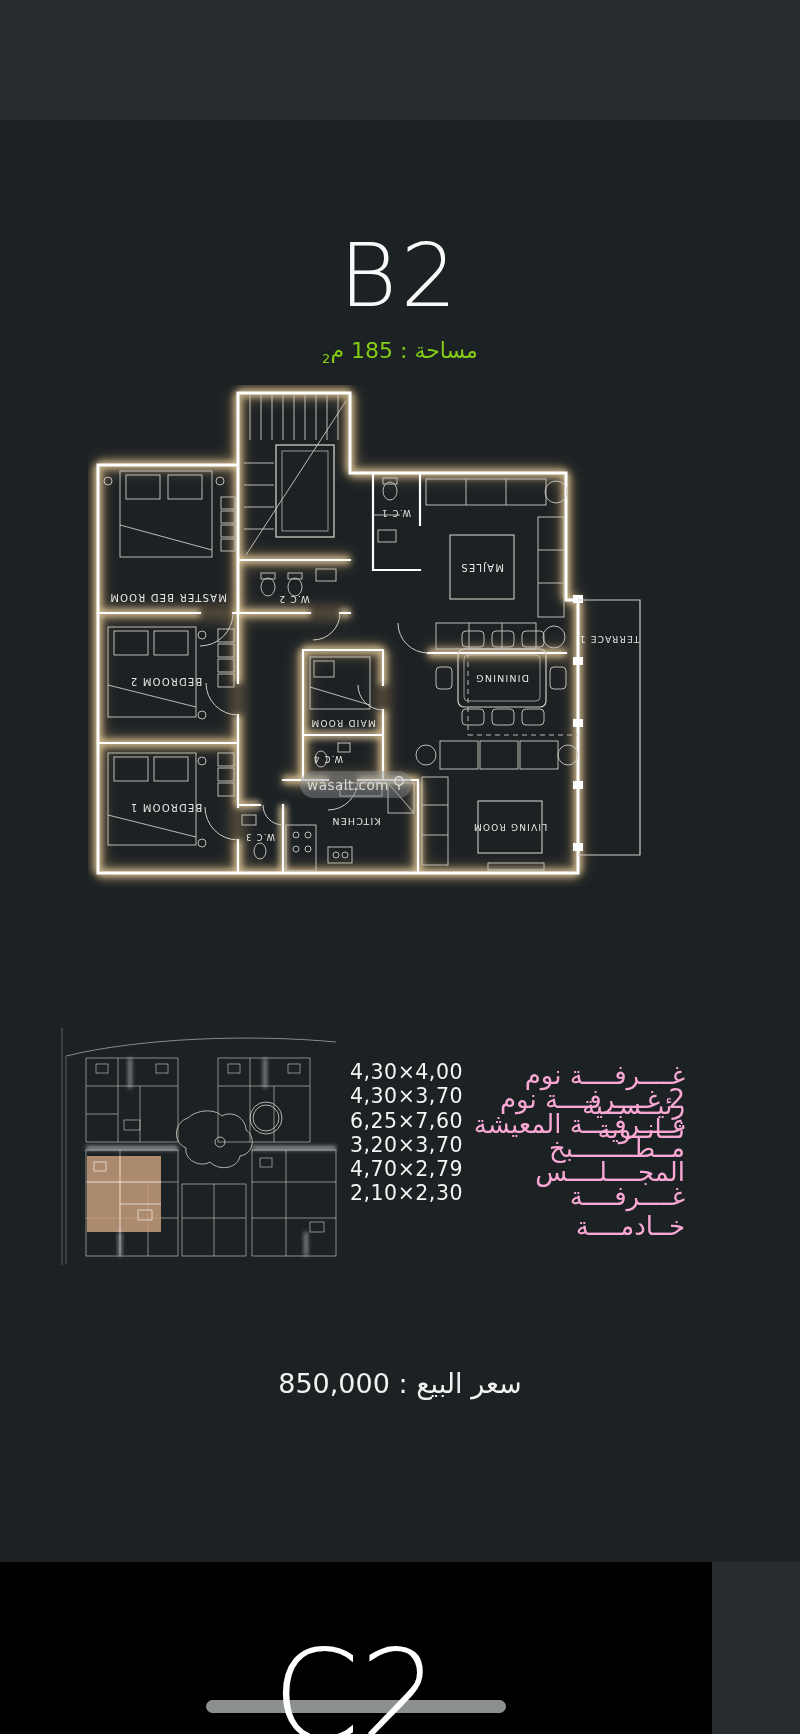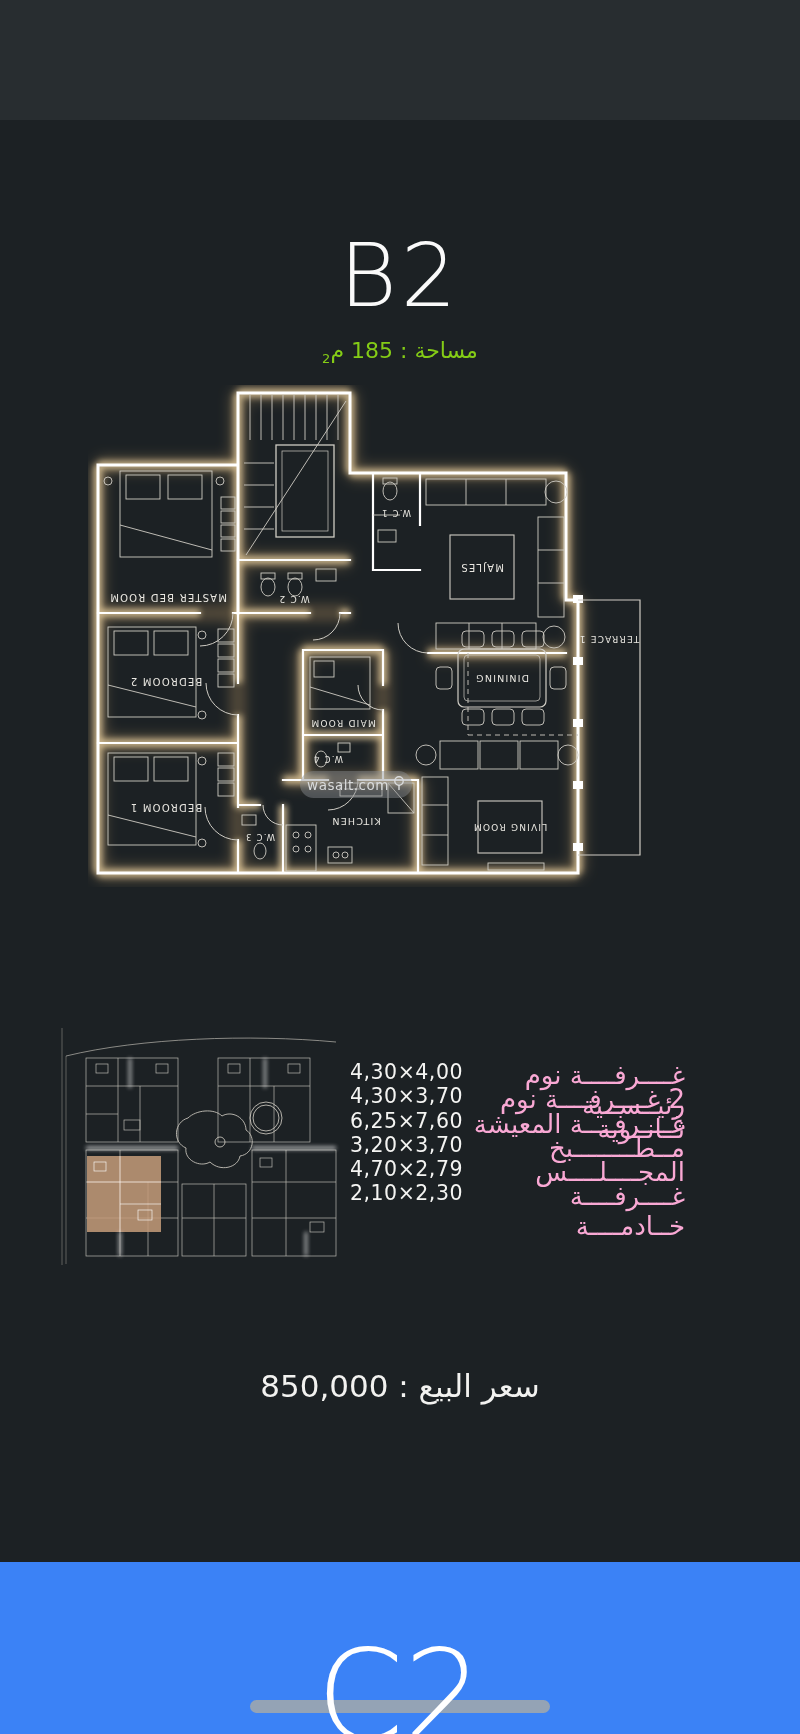--- a/index.html
+++ b/index.html
@@ -12,22 +12,22 @@
         color:#84cc16;font-size:22px;direction:rtl;}
   .unit-area .sub{font-size:13px;vertical-align:sub;}
   .floorplan{position:absolute;left:88px;top:265px;width:562px;height:502px;}
   .miniplan{position:absolute;left:60px;top:902px;width:282px;height:246px;}
   .dims{position:absolute;left:350px;top:940px;width:335px;}
   .dim-row{display:flex;justify-content:space-between;align-items:flex-start;height:24.3px;}
   .dim-value{color:#f4f4f2;font-size:20.5px;width:112px;text-align:right;letter-spacing:.5px;
         font-family:"DejaVu Sans", sans-serif;}
   .dim-label{color:#f9a8d4;font-size:26px;direction:rtl;text-align:right;flex:1;}
   .price{position:absolute;top:1248px;left:0;width:100%;text-align:center;direction:rtl;
-        color:#f2f2f0;font-size:31px;letter-spacing:.5px;}
-  .teal{position:absolute;left:0;top:1562px;width:800px;height:172px;background:#3b82f6;}
+        color:#f2f2f0;font-size:27px;letter-spacing:.5px;}
+  .teal{position:absolute;left:0;top:1562px;width:712px;height:172px;background:#000000;}
   .next-title{position:absolute;bottom:-24px;left:0;width:100%;text-align:center;color:#ffffff;
         font-size:125px;font-weight:200;line-height:1;z-index:2;}
   .next-bar{position:absolute;bottom:21px;left:50%;transform:translateX(-50%);
         width:300px;height:13px;border-radius:7px;background:#a4a9a9;opacity:.85;z-index:1;}
   svg text{font-family:"DejaVu Sans", sans-serif;}
 </style>
 </head>
 <body>
 
 <div class="page">

